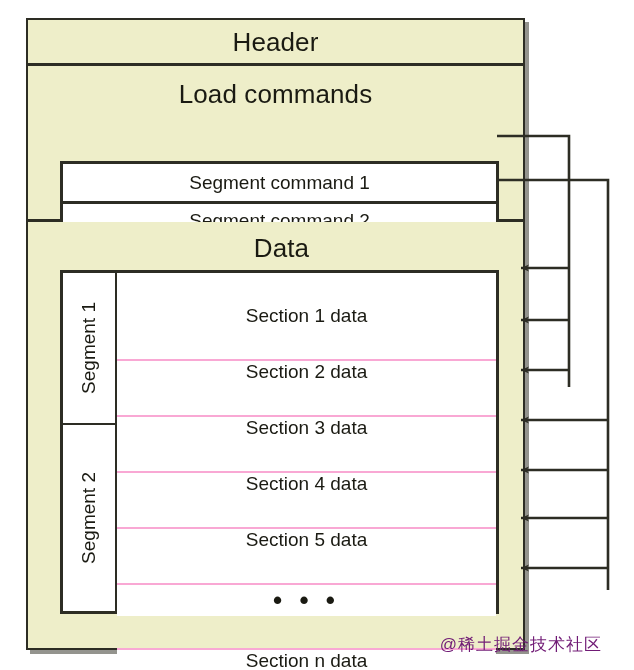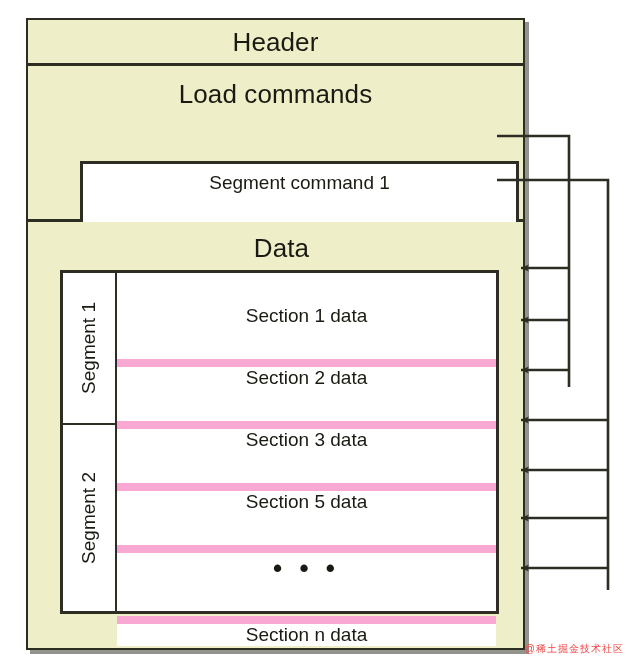--- a/index.html
+++ b/index.html
@@ -57,21 +57,20 @@
   
   .cmd-box {
     position: absolute;
     left: 32px;
     top: 95px;
     width: 439px;
     height: 80px;
     box-sizing: border-box;
     background: #ffffff;
     border: 3px solid #2d2d24;
-    margin-left: 20px;
   }
   .cmd-row {
     height: 50%;
     box-sizing: border-box;
     display: flex;
     align-items: center;
     justify-content: center;
     font-size: 19px;
     color: #1a1a12;
     background: #ffffff;
@@ -125,21 +124,21 @@
   .section-row {
     box-sizing: border-box;
     display: flex;
     align-items: center;
     justify-content: center;
     font-size: 19px;
     color: #1a1a12;
     background: #ffffff;
     margin-top: 32px;
   }
-  .section-row + .section-row { border-top: 8px solid #f9a8d4; }
+  .section-row + .section-row { border-top: 2px solid #f9a8d4; }
   .section-row.r1 { height: 52px; }
   .section-row.r2 { height: 50px; }
   .section-row.r3 { height: 48px; }
   .section-row.r4 { height: 50px; }
   .section-row.r5 { height: 48px; align-items: center; }
   .section-row.r6 { height: 50px; }
   .section-row.r7 { height: 55px; }
   .section-row.ellipsis {
     font-size: 26px;
     letter-spacing: 5px;
@@ -152,24 +151,24 @@
     left: 0;
     top: 0;
     width: 634px;
     height: 670px;
     pointer-events: none;
   }
 
   
   .watermark {
     position: absolute;
-    right: 10px;
+    right: 32px;
     bottom: 14px;
-    font-size: 10px;
-    color: #ef4444;
+    font-size: 17px;
+    color: #701a75;
     letter-spacing: 1px;
     white-space: nowrap;
   }
 </style>
 </head>
 <body>
 
 <div id="stage">
 
   <div class="file-box">
@@ -178,20 +177,23 @@
       <div class="band-title">Header</div>
     </div>
 
     <div class="band band-loadcmds">
       <div class="band-title">Load commands</div>
 
       <div class="cmd-box">
         <div class="cmd-row">
           <span>Segment command 1</span>
         </div>
+        <div class="cmd-row">
+          <span>Segment command 2</span>
+        </div>
       </div>
     </div>
 
     <div class="band band-data">
       <div class="band-title">Data</div>
 
       <div class="data-table">
 
         <div class="seg-label-col">
           <div class="seg-label seg-1">
@@ -204,20 +206,23 @@
 
         <div class="section-col">
           <div class="section-row r1">
             <span>Section 1 data</span>
           </div>
           <div class="section-row r2">
             <span>Section 2 data</span>
           </div>
           <div class="section-row r3">
             <span>Section 3 data</span>
+          </div>
+          <div class="section-row r4">
+            <span>Section 4 data</span>
           </div>
           <div class="section-row r5">
             <span>Section 5 data</span>
           </div>
           <div class="section-row r6 ellipsis">
             <span>• • •</span>
           </div>
           <div class="section-row r7">
             <span>Section n data</span>
           </div>

